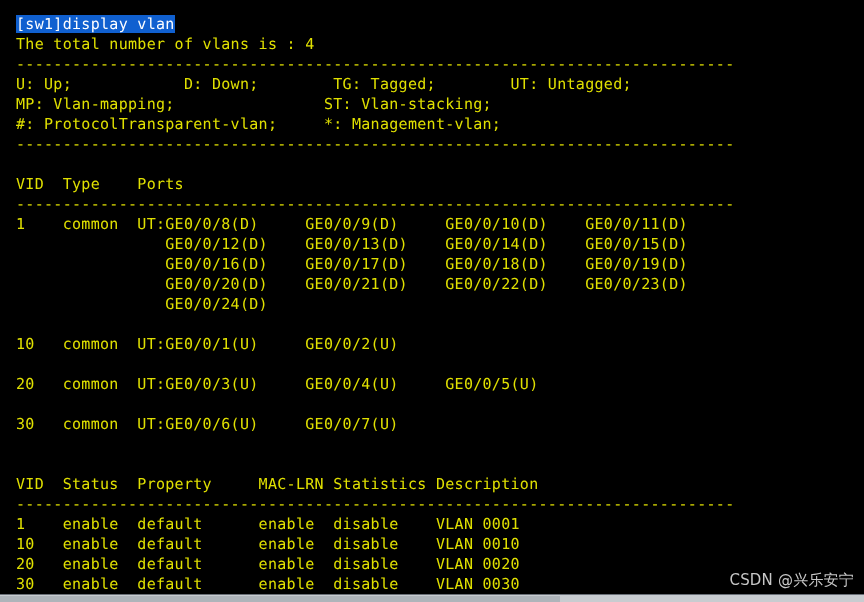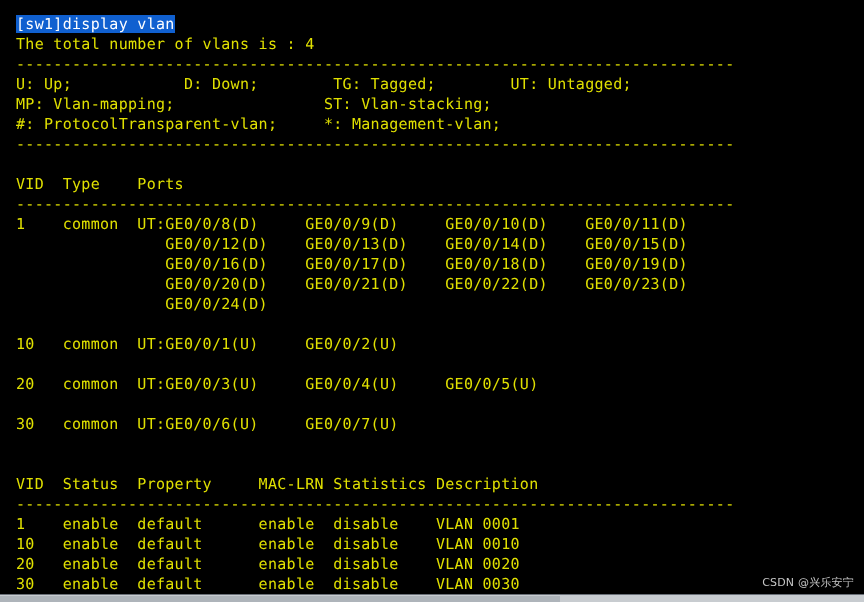--- a/index.html
+++ b/index.html
@@ -65,21 +65,21 @@
     width: 560px;
     height: 6px;
     background: #aeb4ba;
   }
   #watermark {
     position: absolute;
     right: 10px;
     bottom: 12px;
     color: #d8d8d8;
     font-family: "DejaVu Sans", "Liberation Sans", sans-serif;
-    font-size: 11px;
+    font-size: 15px;
     letter-spacing: 0.2px;
     opacity: 0.92;
     pointer-events: none;
     user-select: none;
   }
 </style>
 </head>
 <body>
 
 <div id="terminal-window">

